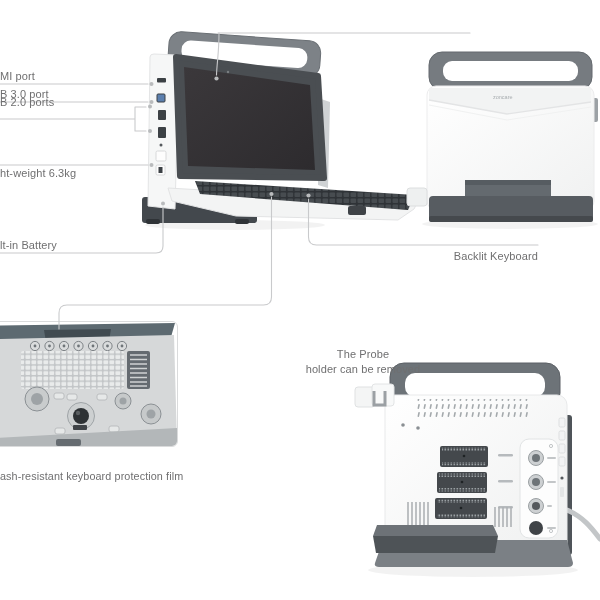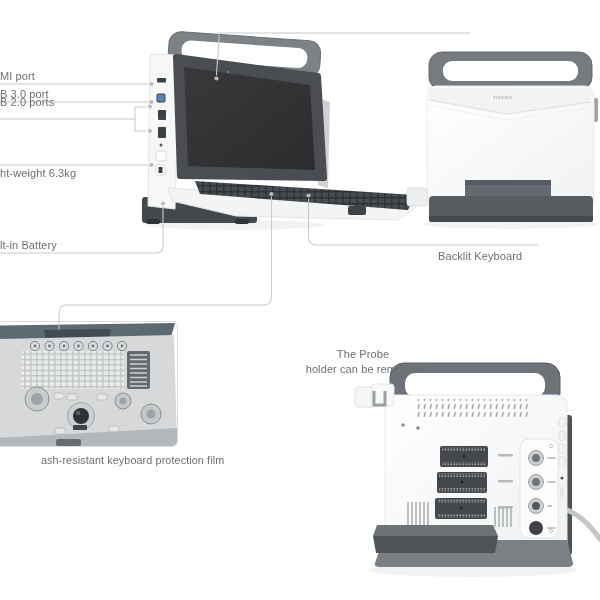--- a/index.html
+++ b/index.html
@@ -7,21 +7,21 @@
          font-family:"Liberation Sans",sans-serif;}
   svg{display:block;}
   .dev{position:absolute;z-index:1;}
   .lines{position:absolute;left:0;top:0;z-index:3;pointer-events:none;}
   .lbl{position:absolute;z-index:4;color:#6f6f70;font-size:11px;letter-spacing:0.1px;
        white-space:nowrap;line-height:13px;}
   .lbl.small{font-size:10.8px;}
   .kbbox{position:absolute;left:-42px;top:321px;width:218px;height:124px;z-index:1;
          border:1px solid #dadbdc;border-radius:6px;overflow:hidden;background:#fff;}
   .center{text-align:center;}
-  .right{}
+  .right{text-align:right;}
 </style>
 </head>
 <body>
 
 <div class="stage">
 
   <svg class="dev" style="left:140px;top:30px;" width="300" height="200" viewBox="0 0 300 200">
     <defs>
       <linearGradient id="scr" x1="0" y1="0" x2="1" y2="1">
         <stop offset="0" stop-color="#3b383b"></stop>
@@ -346,18 +346,18 @@
 
   <div class="lbl" style="left:0px;top:239px;">lt-in Battery</div>
 
   <div class="lbl right" style="left:438px;top:250px;width:100px;">Backlit Keyboard</div>
 
   <div class="lbl center" style="left:303px;top:347px;width:120px;line-height:15px;">
     <div>The Probe</div>
     <div>holder can be removed</div>
   </div>
 
-  <div class="lbl small" style="left:0px;top:452px;line-height:16.5px;padding-left:41px;">
+  <div class="lbl small" style="left:0px;top:468px;line-height:16.5px;">
     <div>ash-resistant keyboard protection film</div>
   </div>
 
 
 </div>
 
 </body></html>

